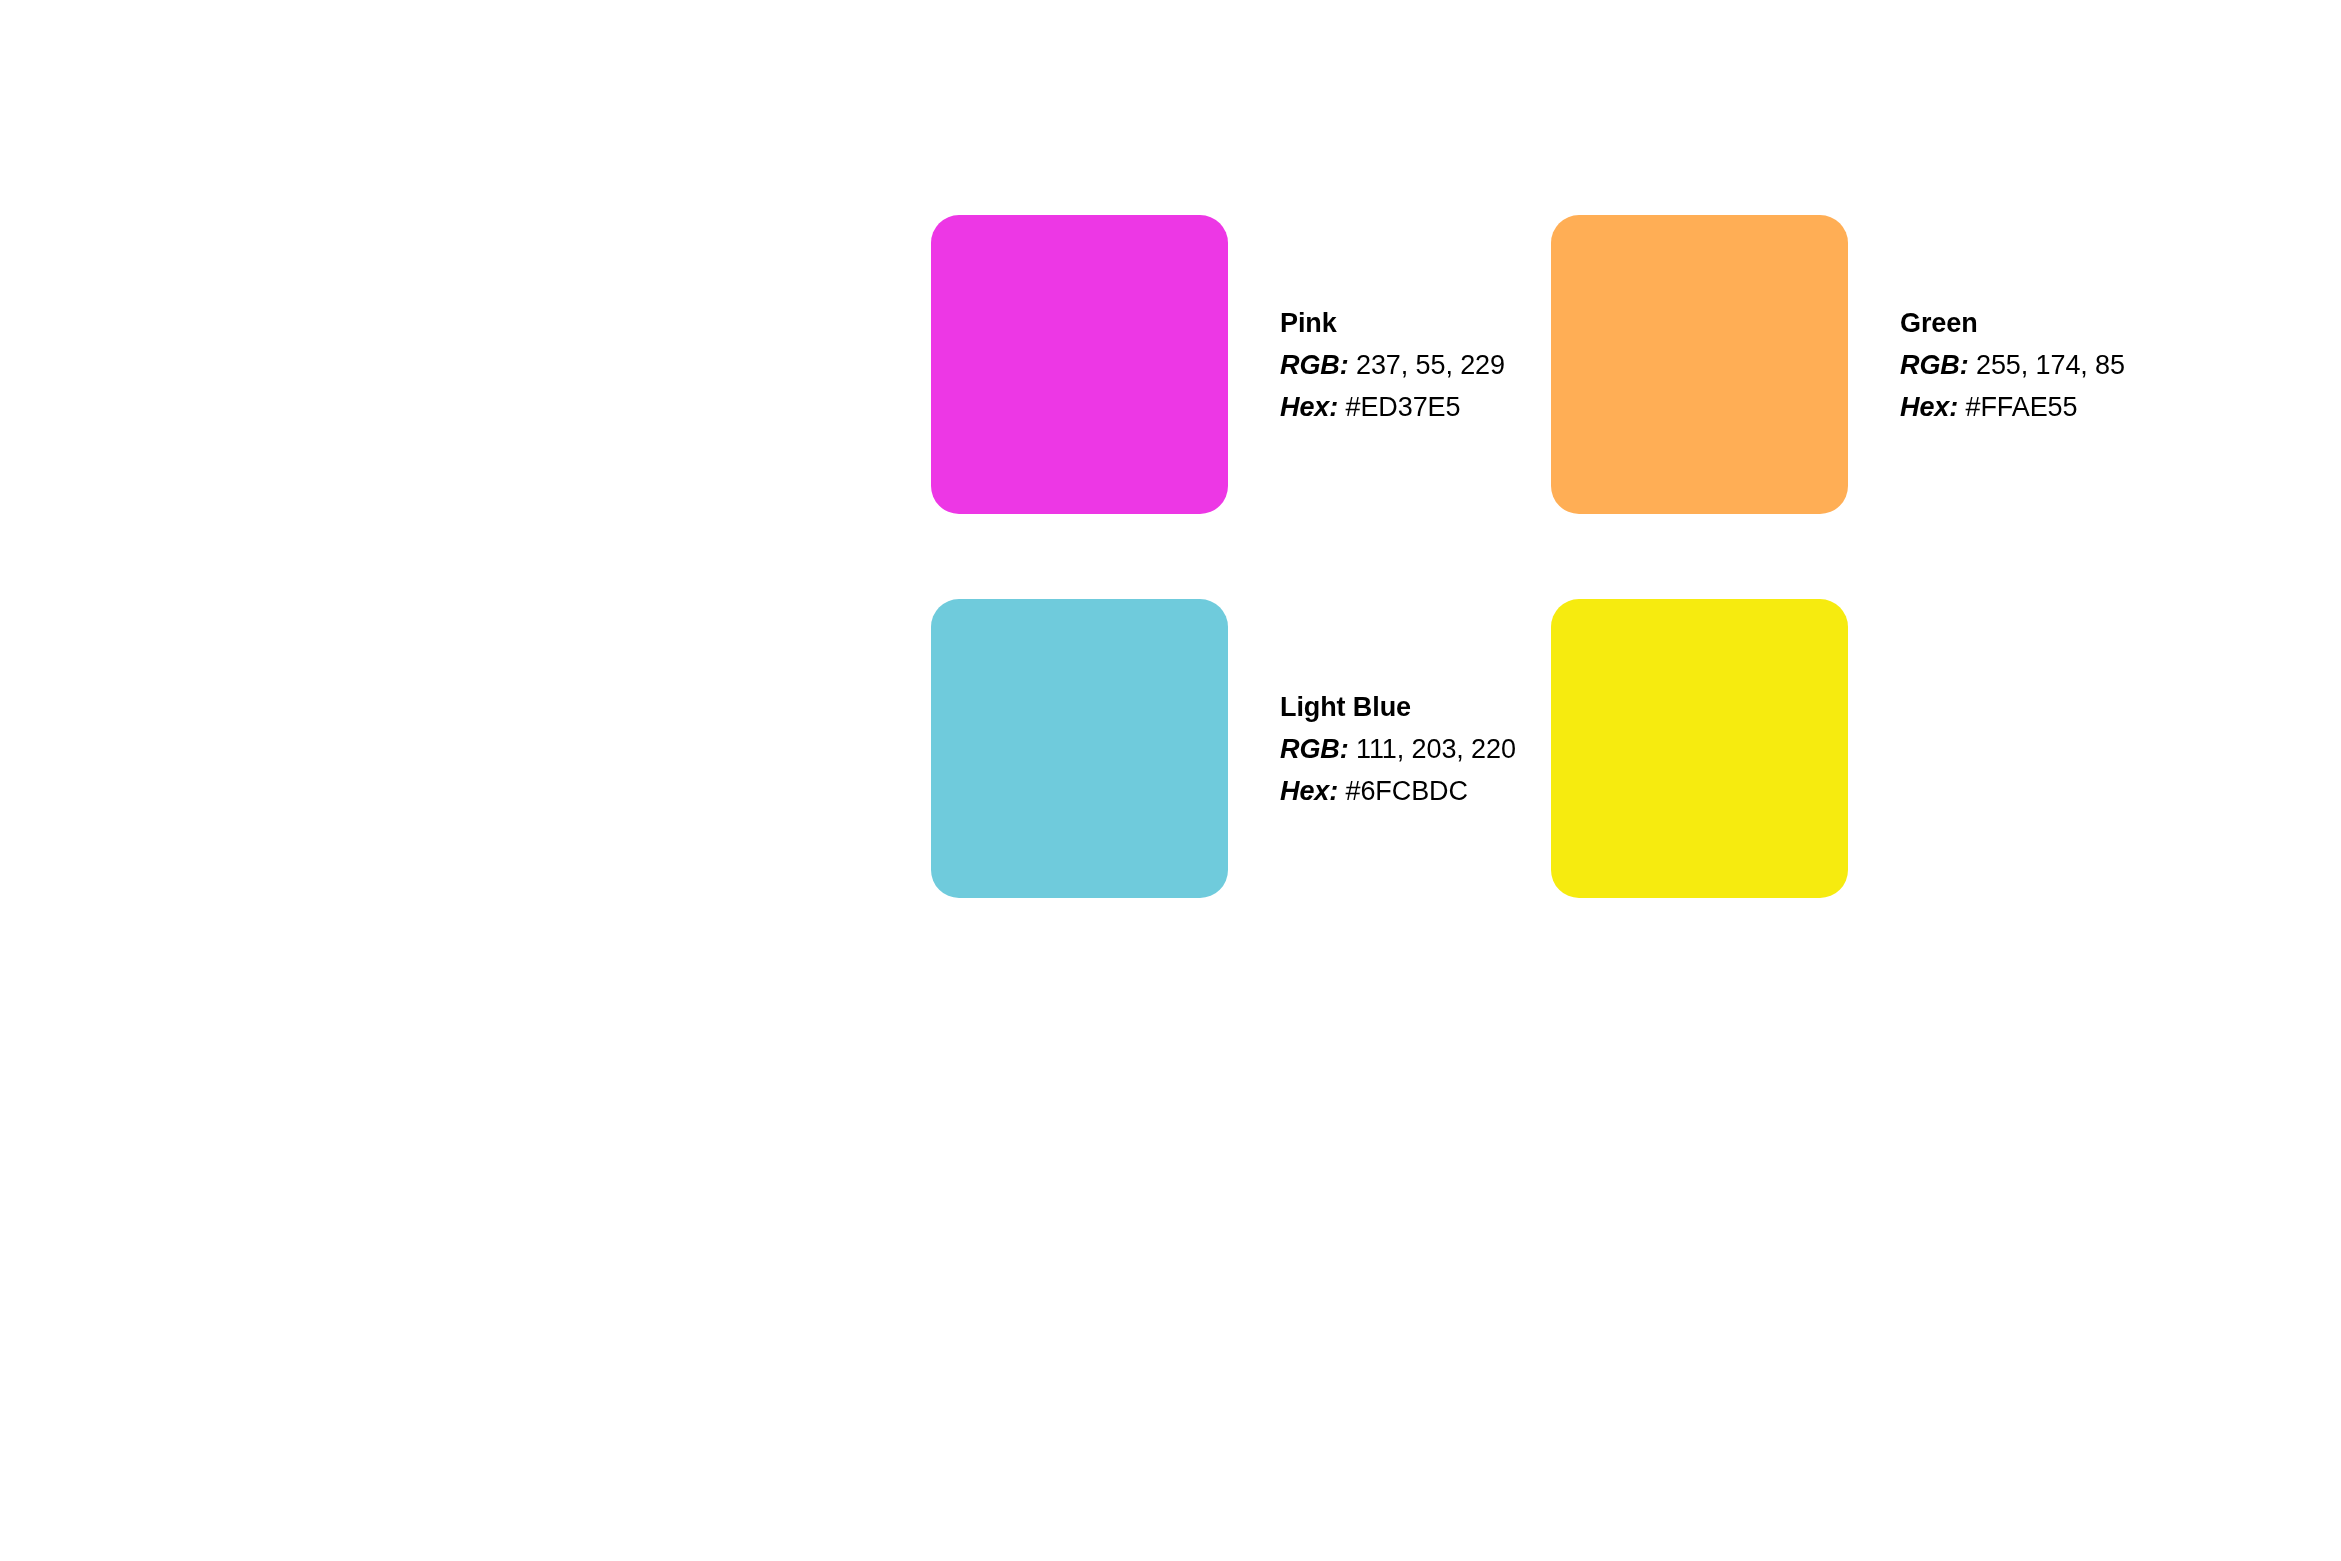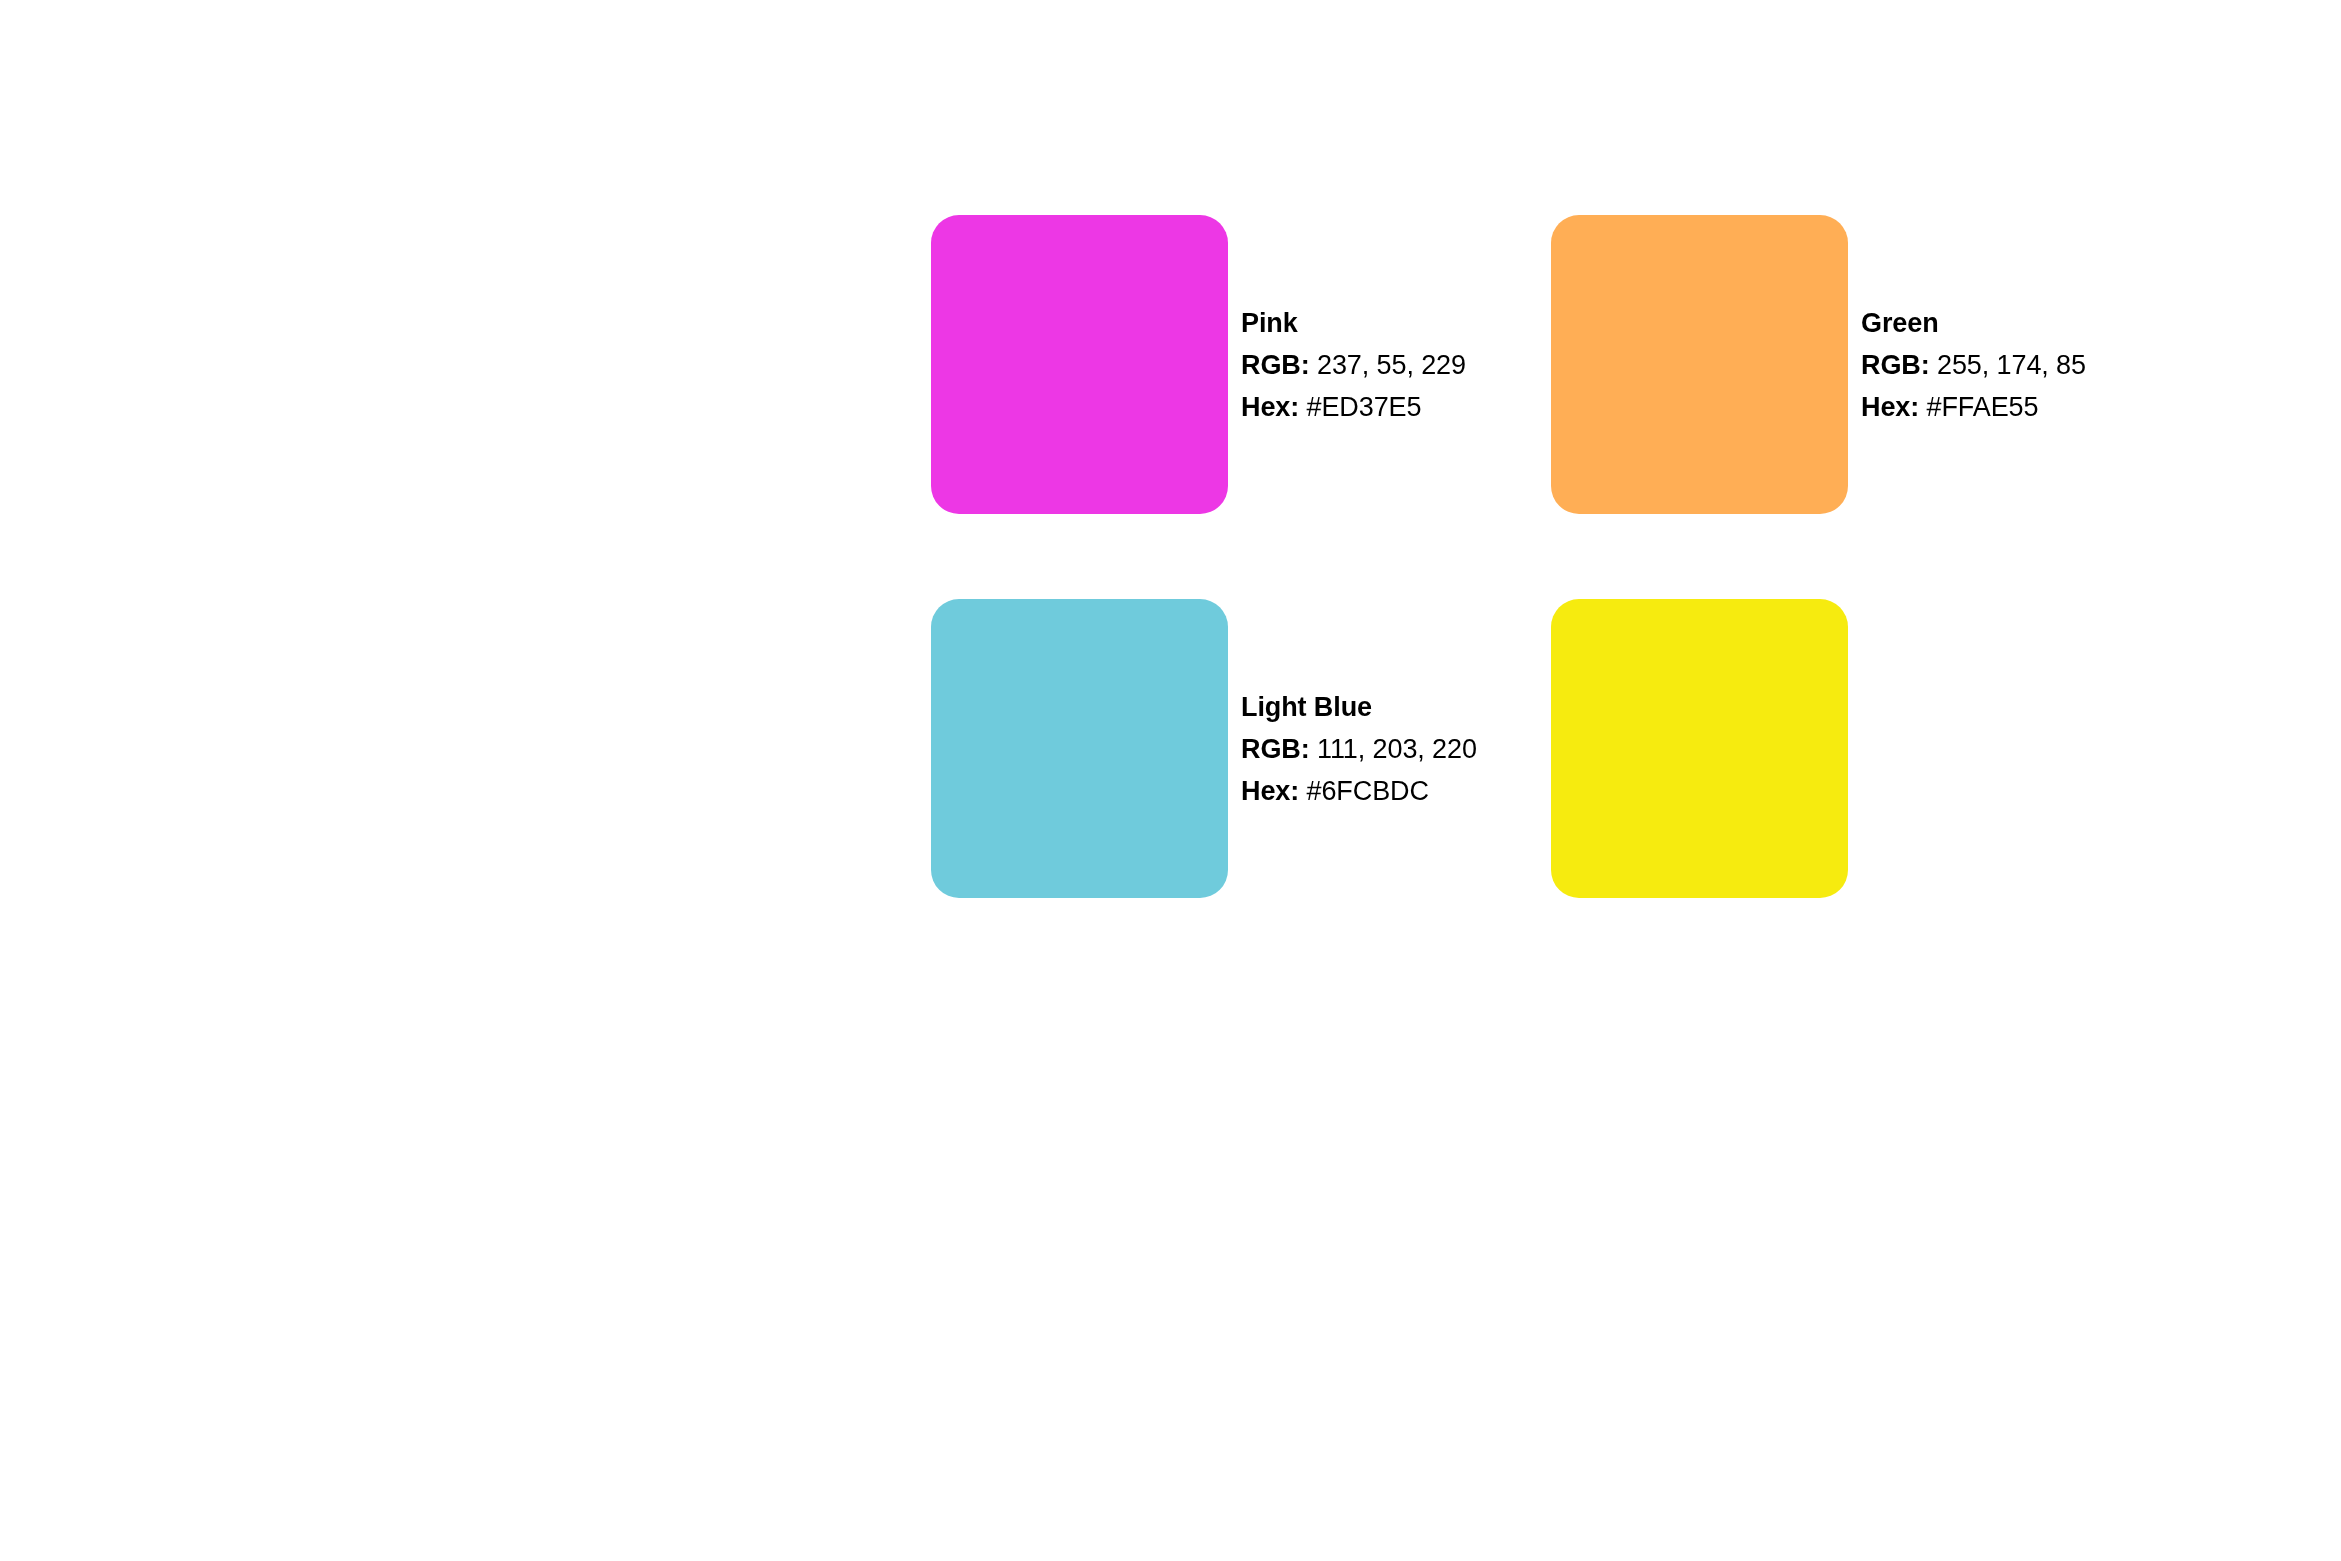--- a/index.html
+++ b/index.html
@@ -23,20 +23,21 @@
     display: grid;
     grid-template-columns: repeat(2, 620px);
     grid-auto-rows: 384px;
   }
 
   .swatch-entry {
     display: flex;
     flex-direction: row;
     align-items: center;
     height: 299px;
+    gap: 39px;
   }
 
   .swatch-chip {
     width: 297px;
     height: 299px;
     border-radius: 28px;
     flex: 0 0 auto;
   }
 
   .swatch-info {
@@ -56,20 +57,21 @@
 
   .swatch-line {
     font-size: 27px;
     font-weight: normal;
     line-height: 42px;
     letter-spacing: -0.1px;
   }
 
   .swatch-line .field-label {
     font-weight: bold;
+    font-style: italic;
   }
 
   .swatch-line .field-value {
     font-weight: normal;
   }
 </style>
 </head>
 <body style="background-color: rgb(255, 255, 255); color: rgb(0, 0, 0);">
 
 <div id="palette-grid">

